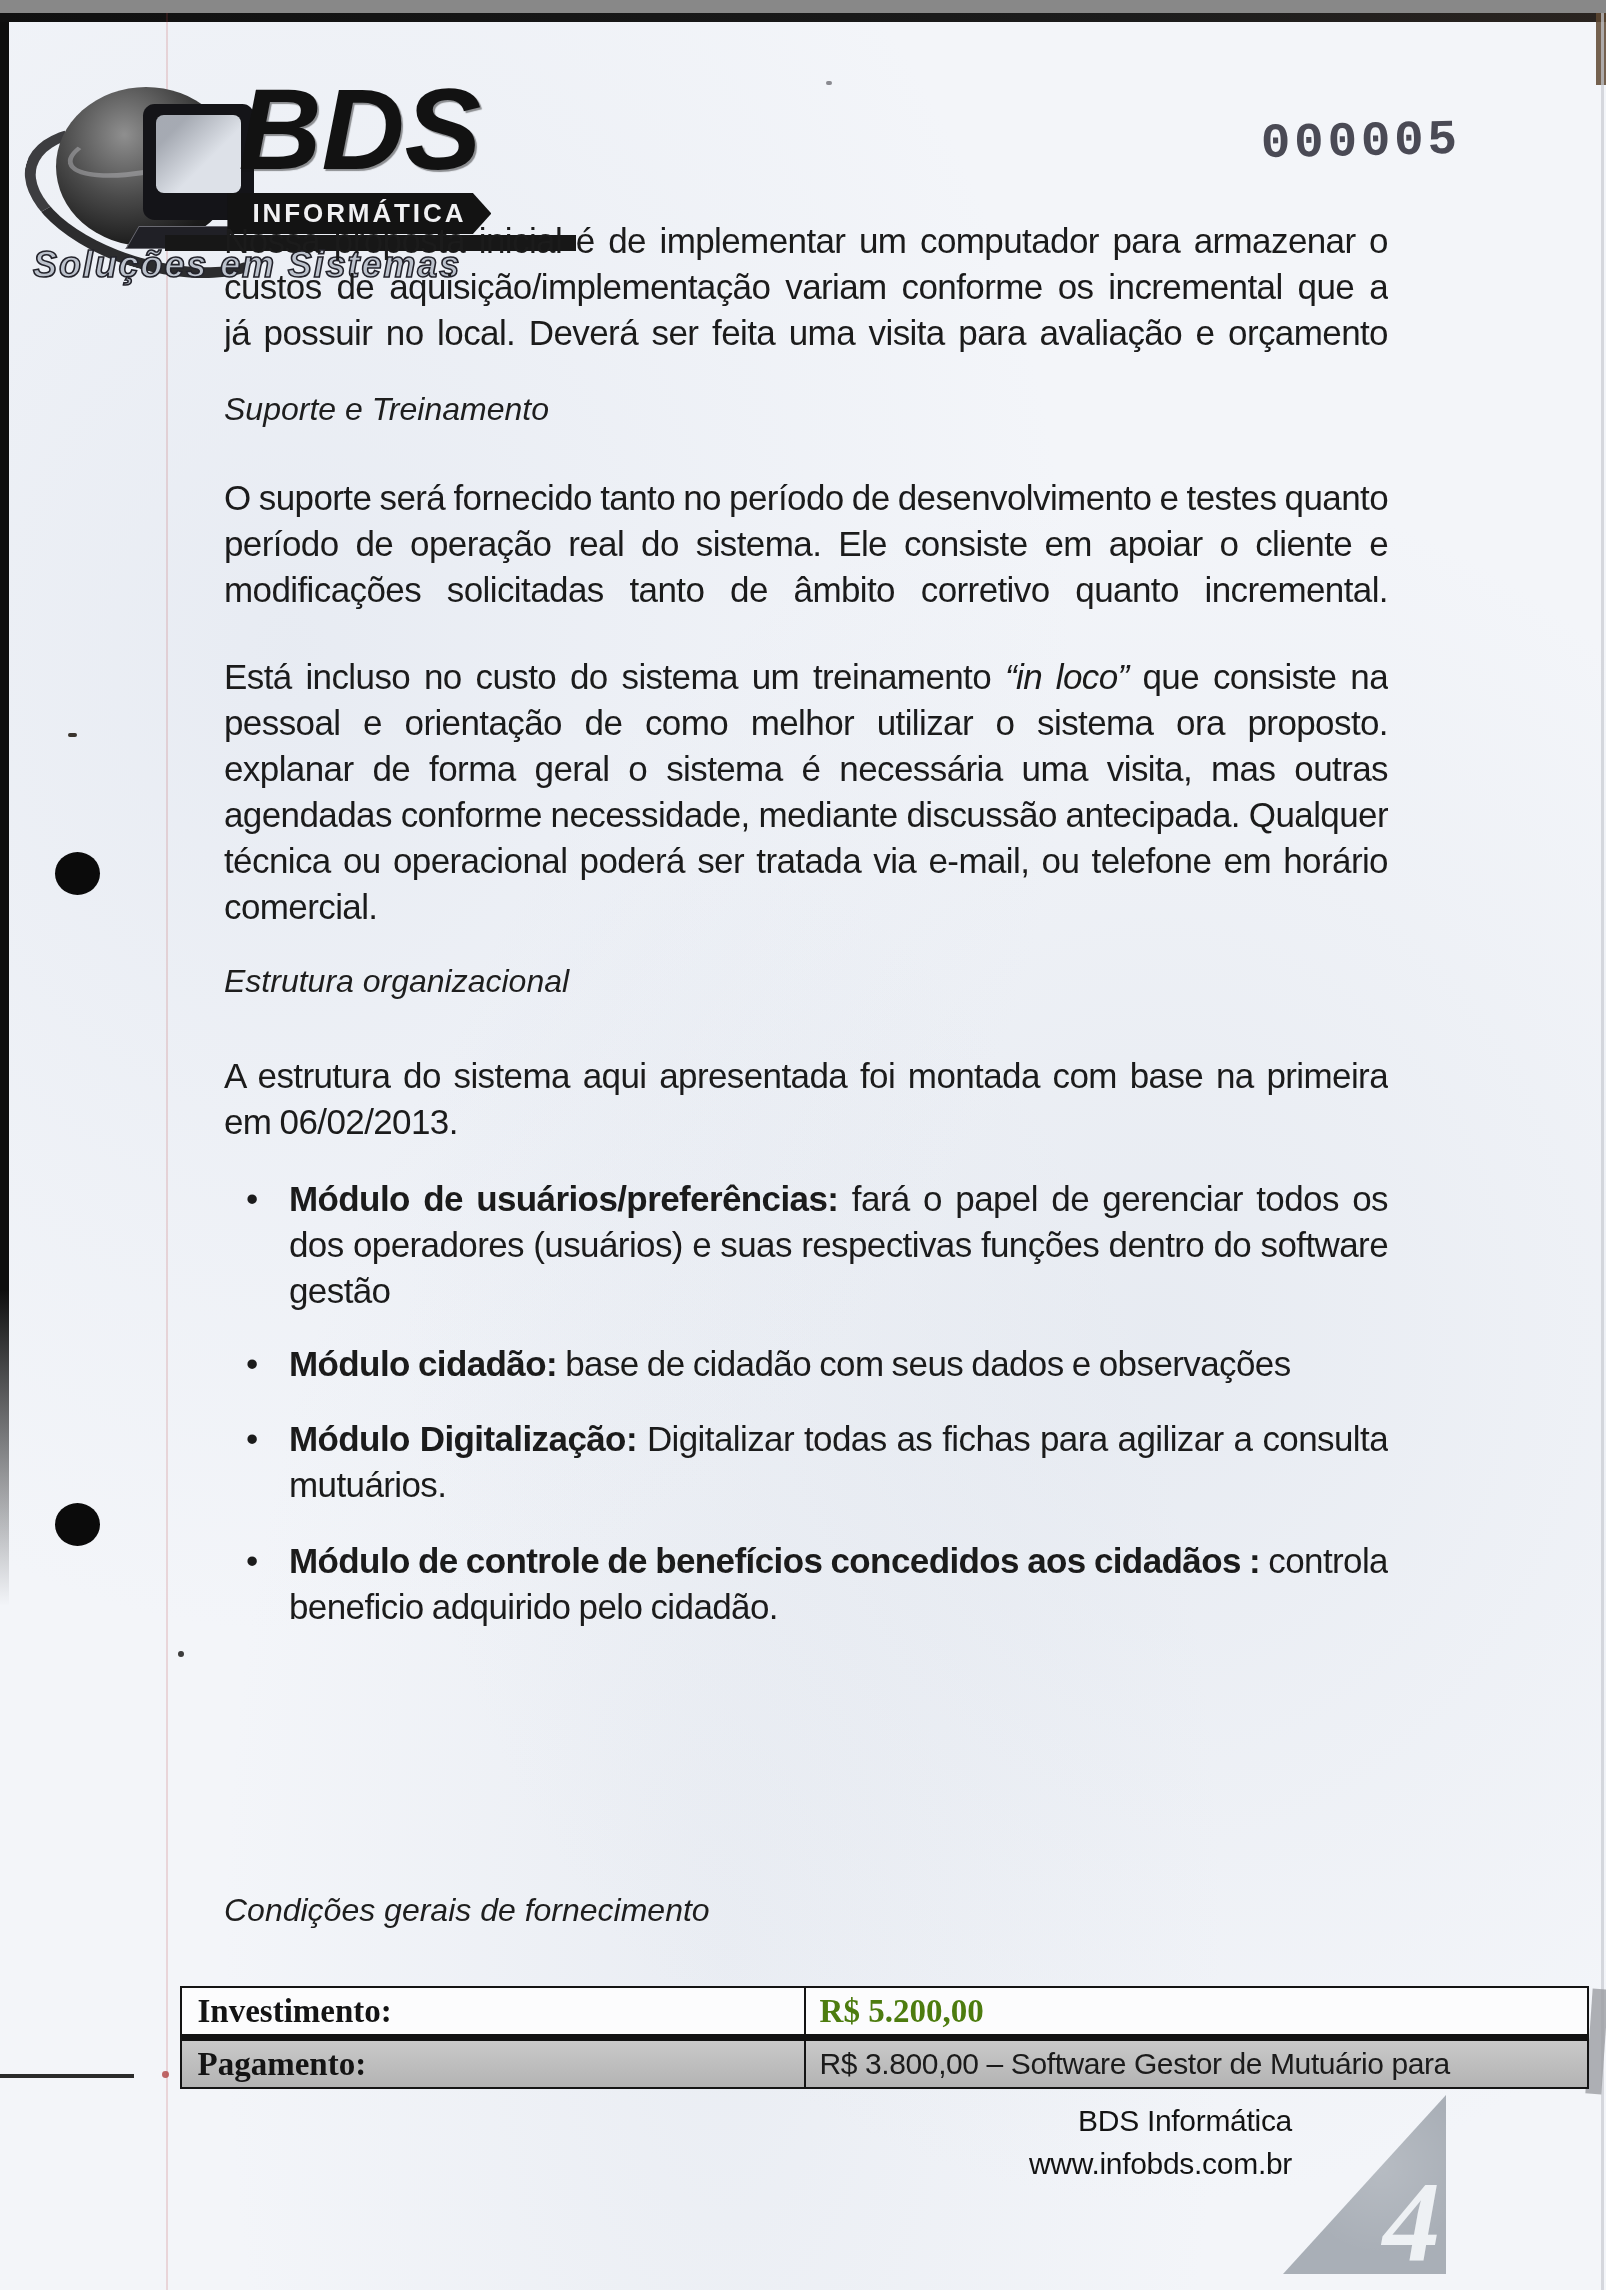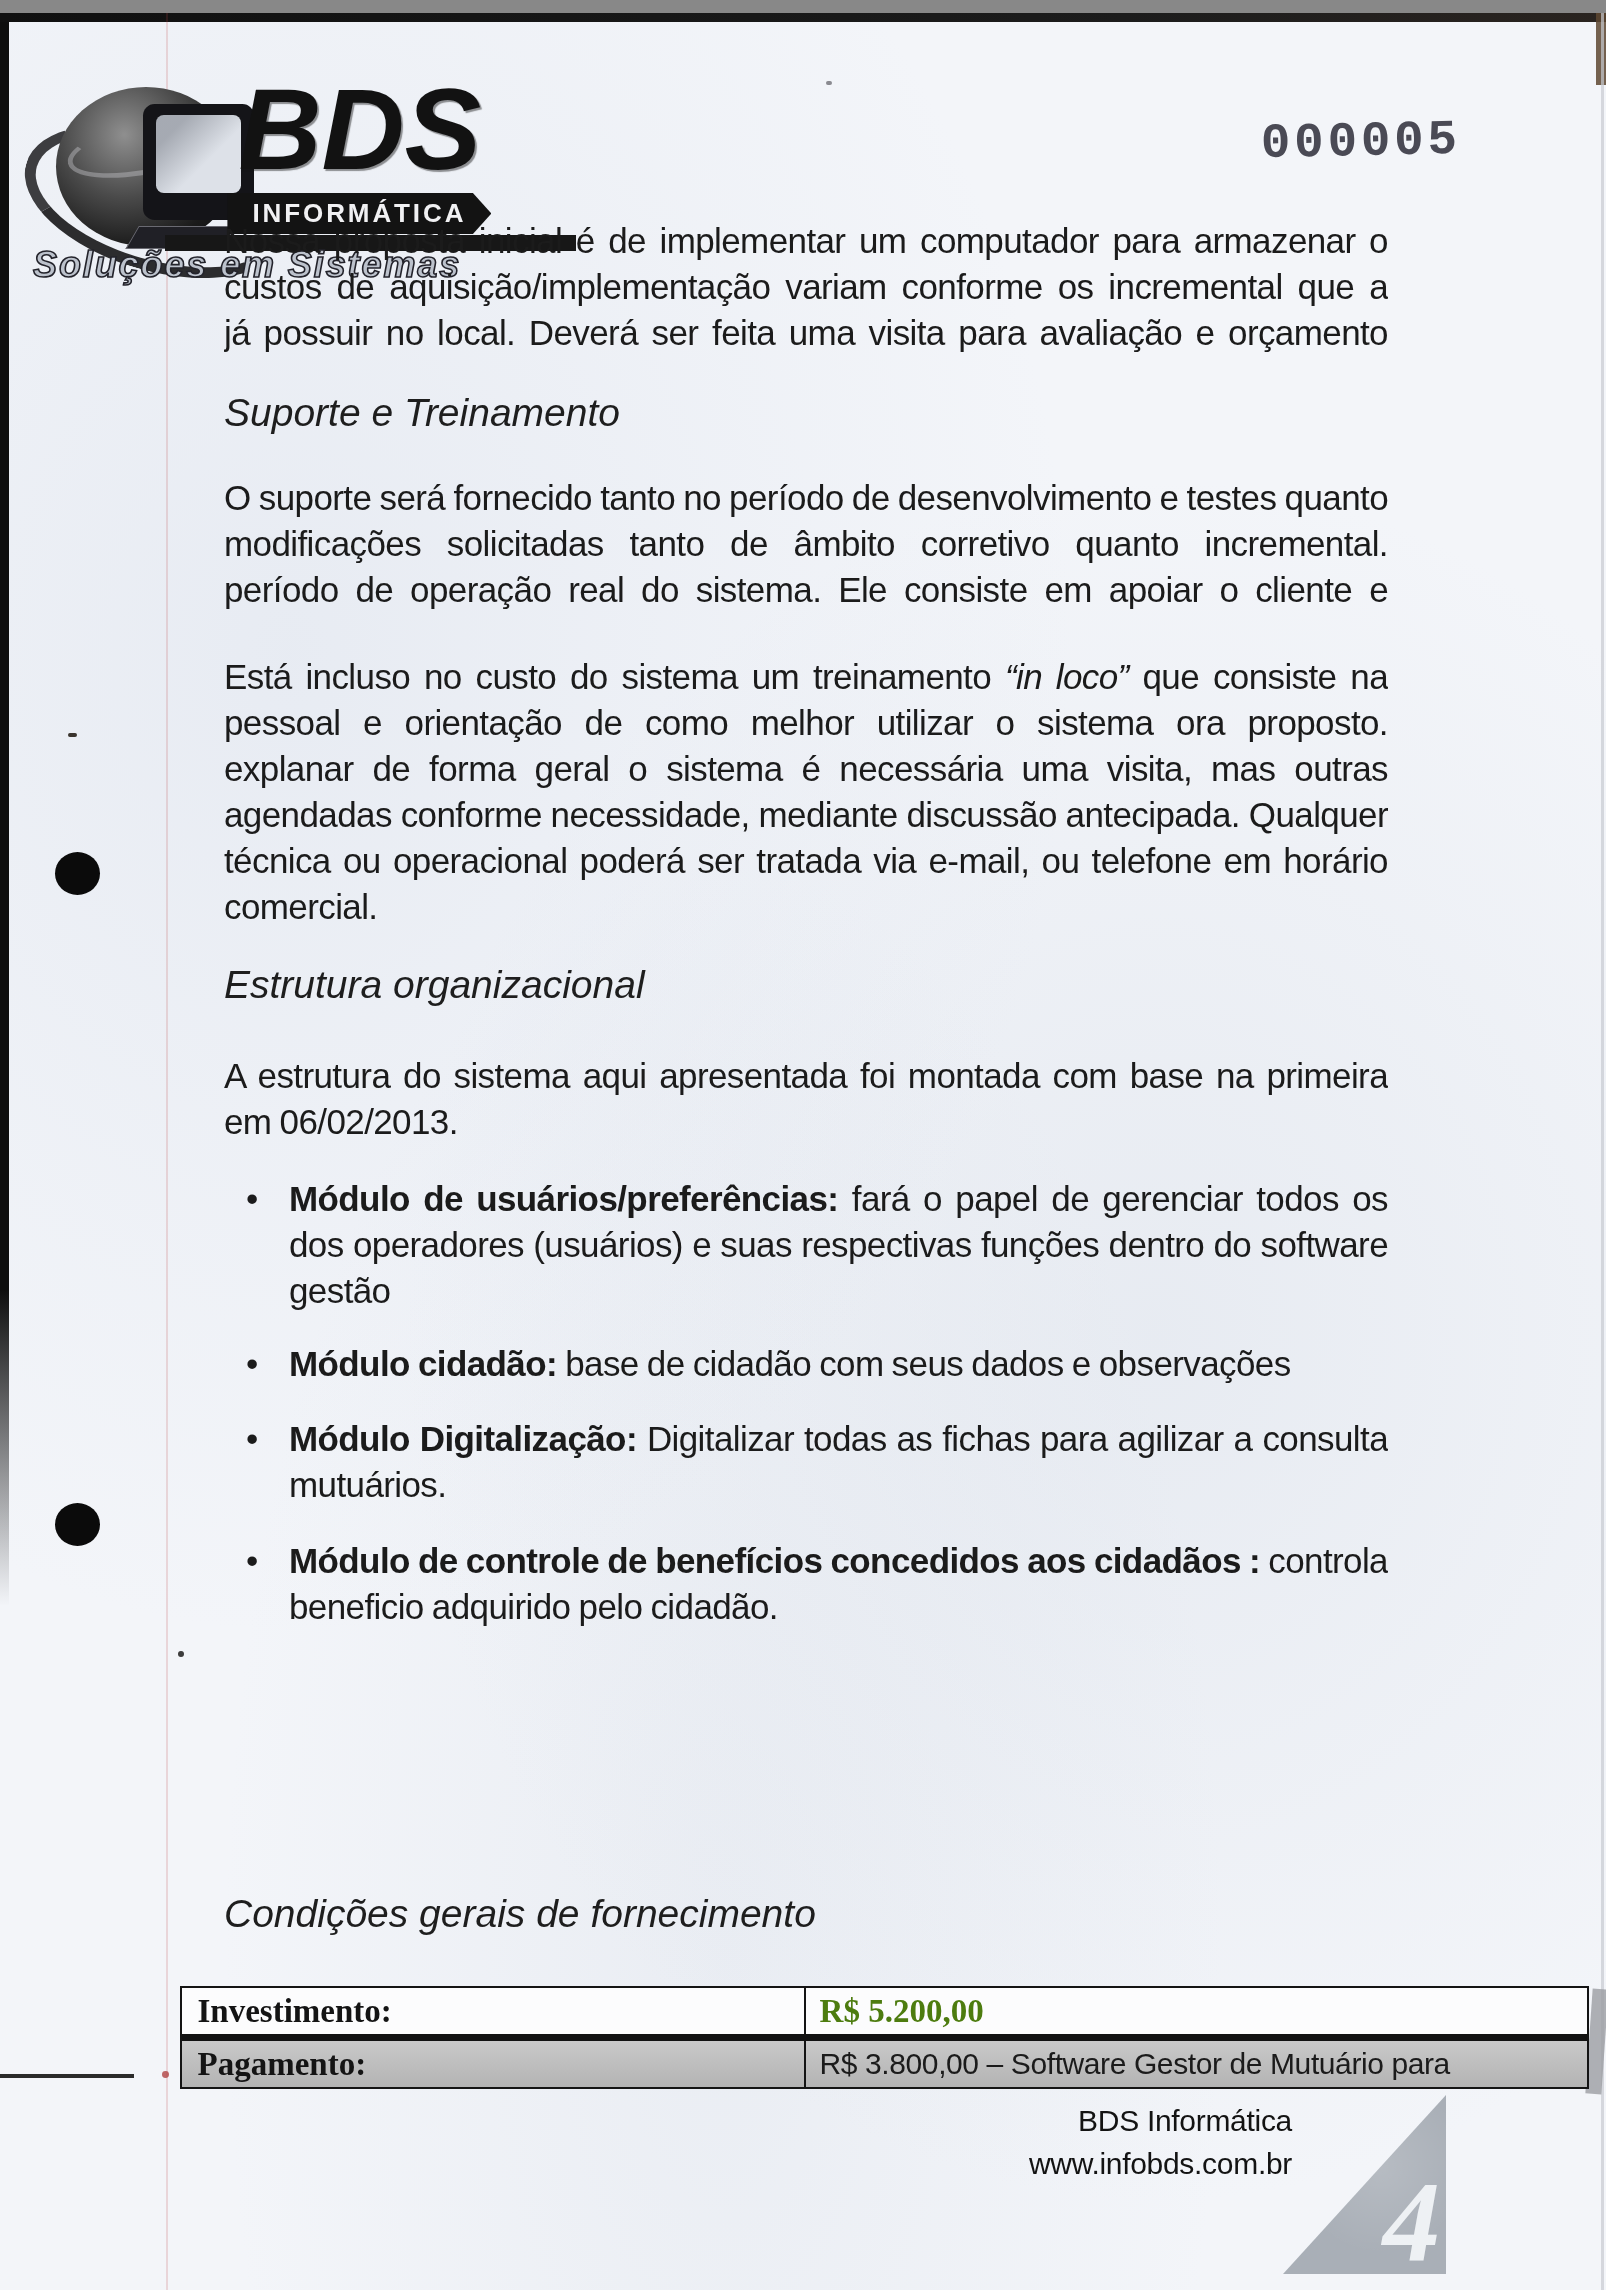--- a/index.html
+++ b/index.html
@@ -51,21 +51,21 @@
   .tagline{position:absolute;left:13.6px;top:202px;font-size:36px;font-weight:bold;font-style:italic;
     color:#bcc2cc;-webkit-text-stroke:1.6px #23232b;letter-spacing:1.9px;white-space:nowrap;}
   
   .stamp{left:1261px;top:101px;font-family:"Liberation Mono",monospace;font-size:49px;font-weight:bold;
     letter-spacing:3.9px;color:#33333f;transform:rotate(-1.2deg);opacity:.88;white-space:nowrap;}
   
   .col{left:224px;width:1164px;}
   .btxt{font-size:35px;letter-spacing:-0.6px;word-spacing:-1px;color:#1b1b1b;}
   .line{height:46px;line-height:46px;overflow:hidden;text-align:justify;}
   .fill::after{content:"";display:inline-block;width:100%;height:0;}
-  .h{font-style:italic;font-size:39px;font-weight:400;color:#1e1e1e;white-space:nowrap;}
+  .h{font-style:italic;font-size:32px;font-weight:400;color:#1e1e1e;white-space:nowrap;}
   .b{font-weight:bold;}
   .it{font-style:italic;}
   .bullet{width:1099px;}
   .bullet .mark{position:absolute;left:-43px;top:0;height:46px;line-height:46px;}
   
   .tbl{left:180px;top:1973px;width:1409px;border:2.9px solid #141414;background:#fbfbfc;box-sizing:border-box;text-align:right;}
   .tr{display:flex;height:46px;align-items:center;}
   .tr1{background:#fcfcfd;border-bottom:7.8px solid #121212;}
   .tr2{background:#bdbdbd;background-image:linear-gradient(180deg,rgba(255,255,255,.18),rgba(0,0,0,.05));}
   .td-label{width:624px;height:100%;box-sizing:border-box;padding-left:15.5px;border-right:2.9px solid #141414;
@@ -121,22 +121,22 @@
   <div class="abs col btxt" style="top:205px;">
     <div class="line fill">Nossa proposta inicial é de implementar um computador para armazenar o sistema. Os</div>
     <div class="line fill">custos de aquisição/implementação variam conforme os incremental que a empresa</div>
     <div class="line fill">já possuir no local. Deverá ser feita uma visita para avaliação e orçamento concreto.</div>
   </div>
 
   <div class="abs h" style="left:224px;top:378px;">Suporte e Treinamento</div>
 
   <div class="abs col btxt" style="top:462px;">
     <div class="line fill">O suporte será fornecido tanto no período de desenvolvimento e testes quanto no</div>
+    <div class="line fill">período de operação real do sistema. Ele consiste em apoiar o cliente e realizar</div>
     <div class="line fill">modificações solicitadas tanto de âmbito corretivo quanto incremental.</div>
-    <div class="line fill">período de operação real do sistema. Ele consiste em apoiar o cliente e realizar</div>
   </div>
 
   <div class="abs col btxt" style="top:641px;">
     <div class="line fill"><span>Está incluso no custo do sistema um treinamento </span><span class="it">“in loco”</span><span> que consiste na visita</span></div>
     <div class="line fill">pessoal e orientação de como melhor utilizar o sistema ora proposto. Geralmente para</div>
     <div class="line fill">explanar de forma geral o sistema é necessária uma visita, mas outras poderão ser</div>
     <div class="line fill">agendadas conforme necessidade, mediante discussão antecipada. Qualquer dúvida</div>
     <div class="line fill">técnica ou operacional poderá ser tratada via e-mail, ou telefone em horário</div>
     <div class="line">comercial.</div>
   </div>

